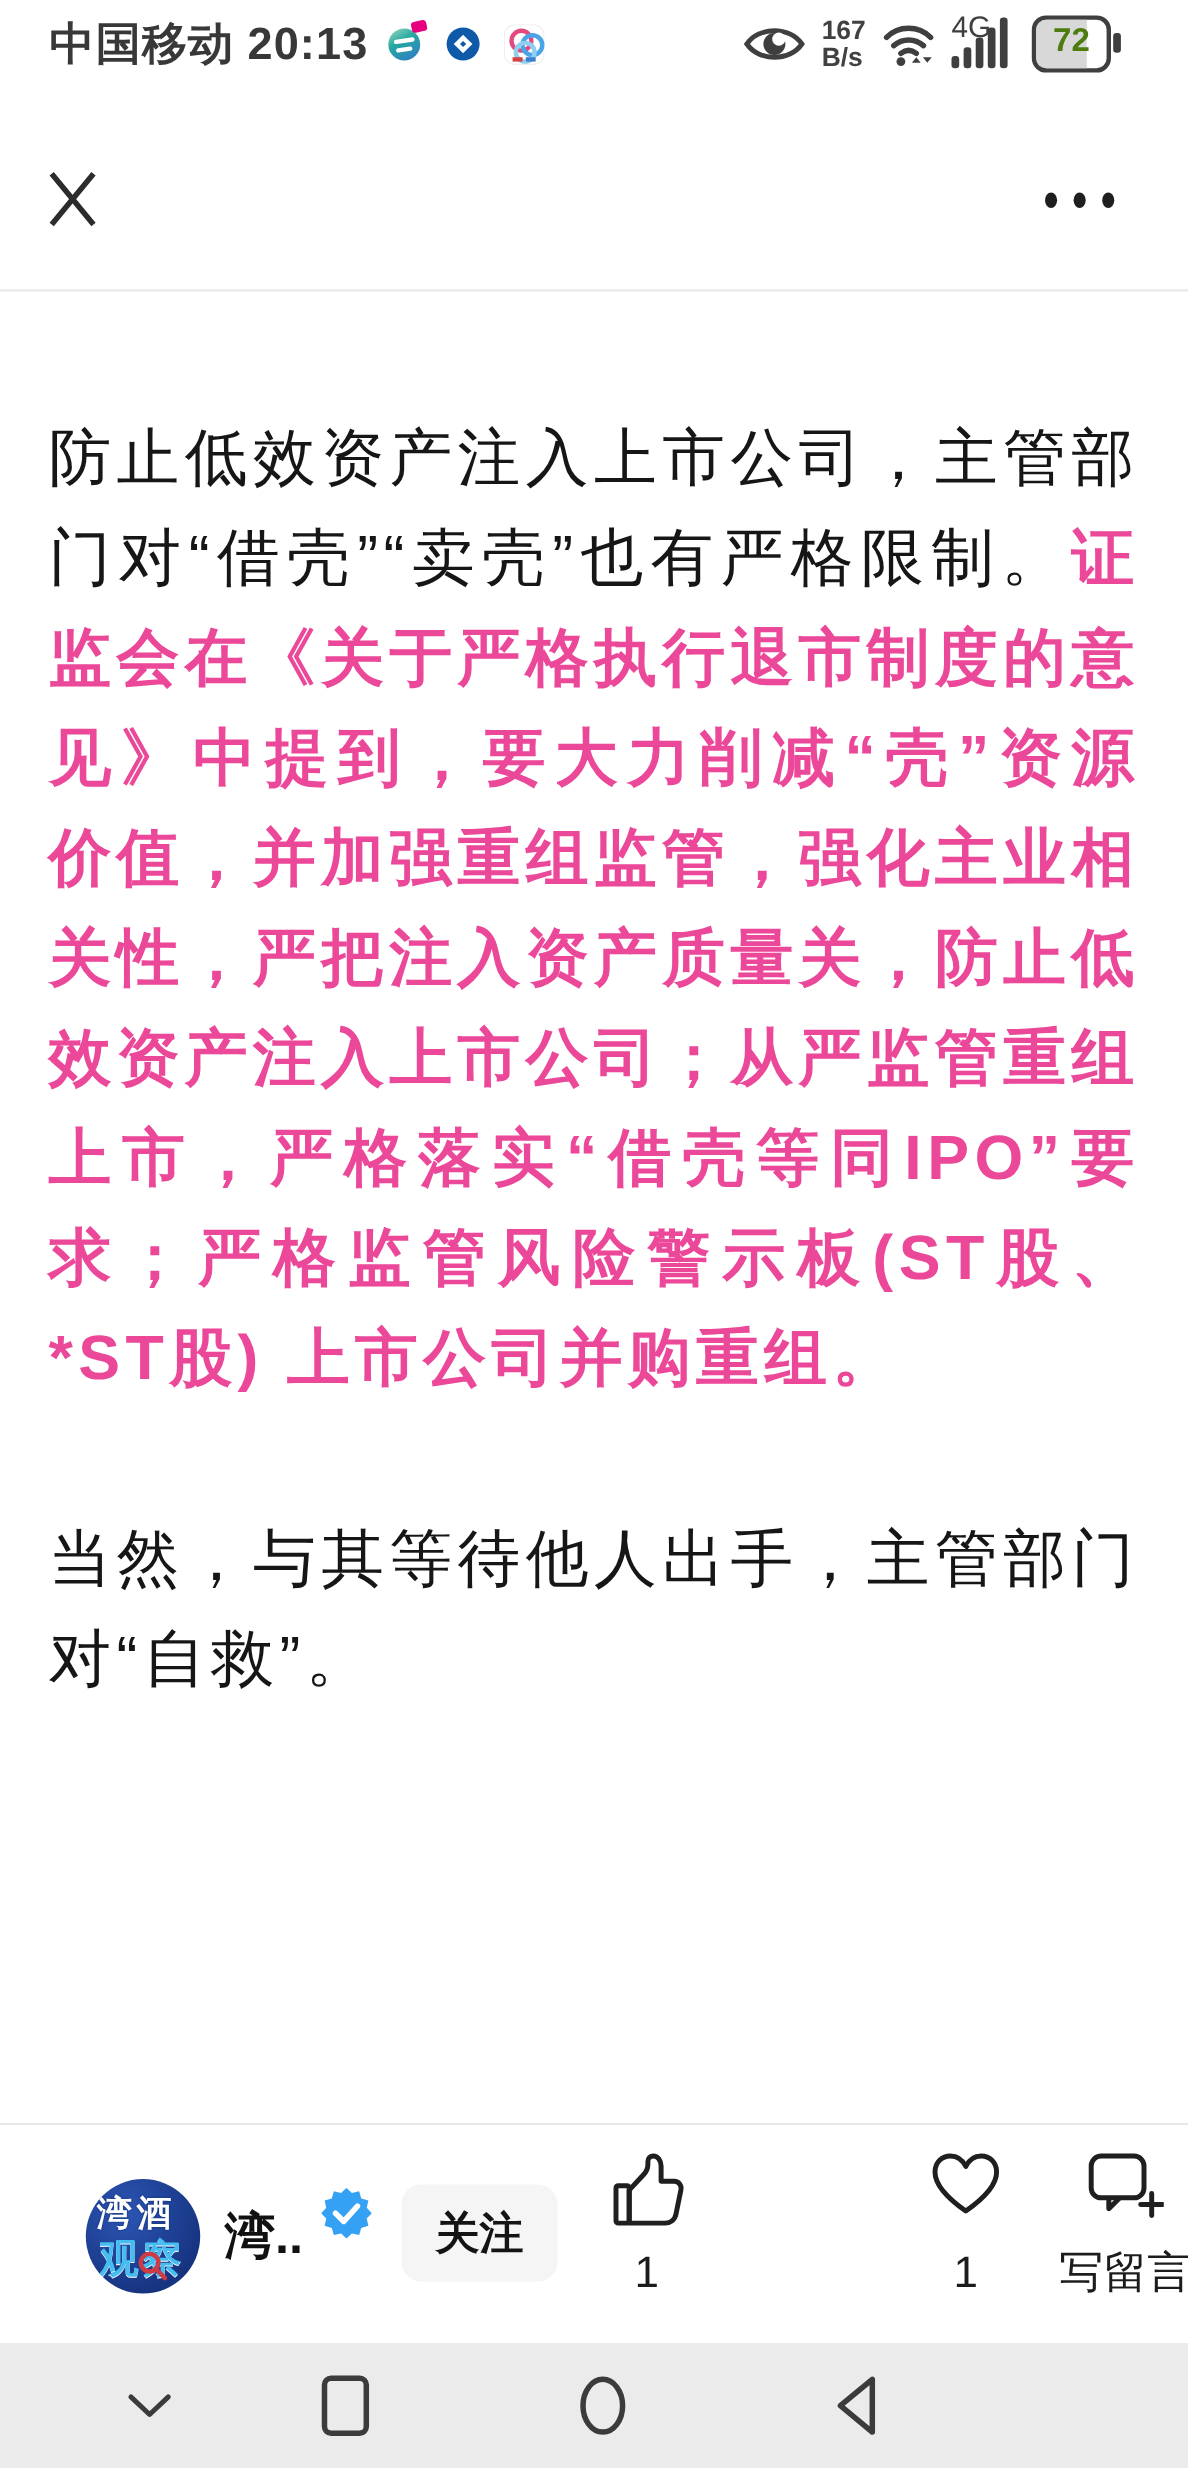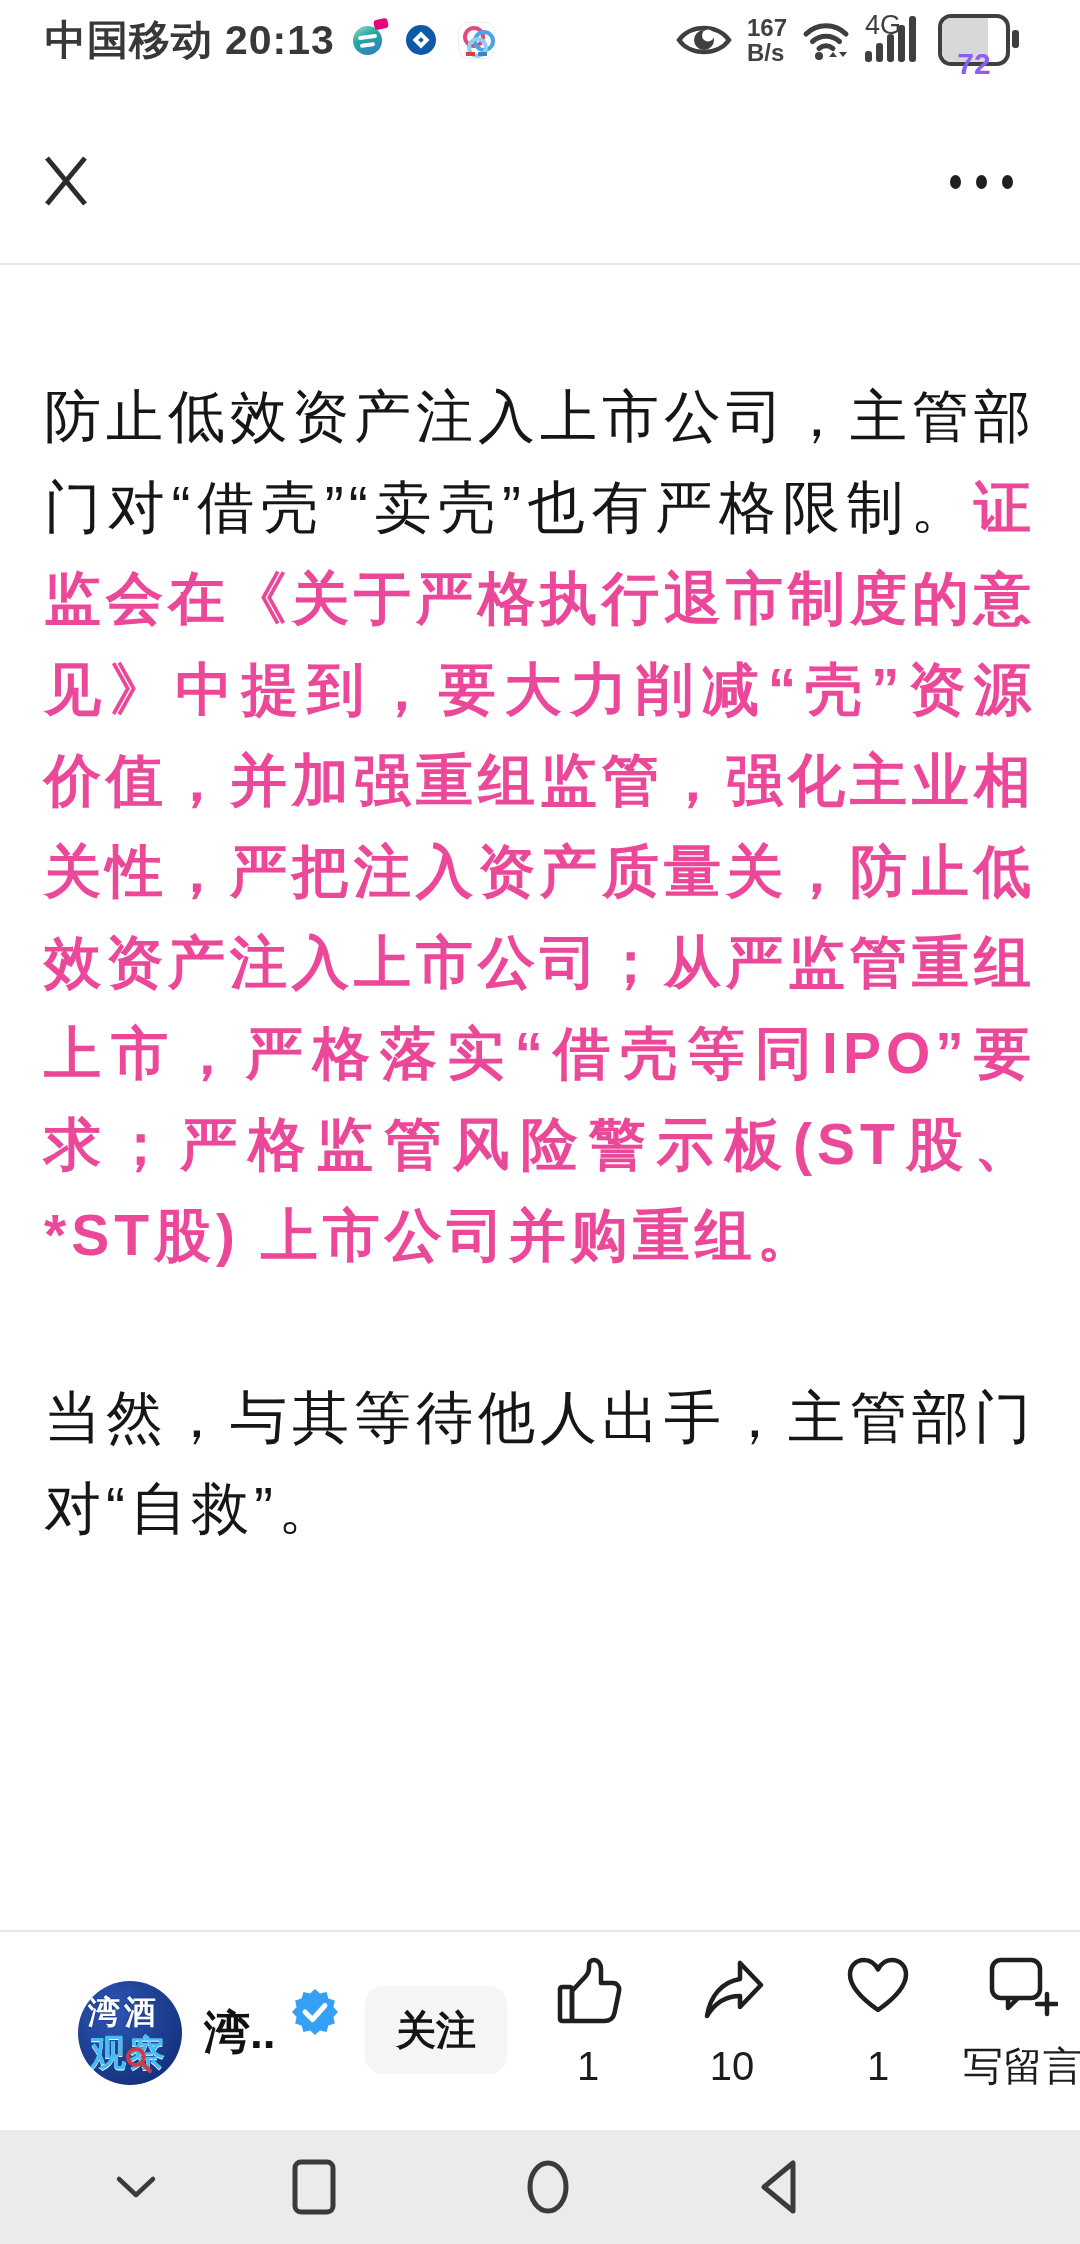--- a/index.html
+++ b/index.html
@@ -27,21 +27,21 @@
   .bar-red{position:absolute;left:8px;bottom:3px;width:9px;height:4px;background:#d9413f;}
   .bar-blue{position:absolute;left:20px;bottom:3px;width:9px;height:4px;background:#3f7fd0;}
   .sb-right{position:absolute;right:58px;top:0;height:80px;display:flex;align-items:center;gap:15px;}
   .speed{display:flex;flex-direction:column;align-items:flex-start;line-height:25px;font-size:24px;font-weight:600;color:#414141;}
   .net4g{position:relative;width:58px;height:56px;}
   .net4g .lbl{position:absolute;left:0;top:-2px;font-size:27px;font-weight:400;color:#3f3f3f;}
   .bars{position:absolute;left:0;bottom:6px;width:58px;height:46px;}
   .bars i{position:absolute;bottom:0;width:7px;border-radius:3px;background:#3f3f3f;}
   .battery{position:relative;width:64px;height:44px;border:4px solid #3f3f3f;border-radius:13px;background:#fff;}
   .battery .fill{position:absolute;left:0;top:0;bottom:0;width:72%;background:#d8d8d8;border-radius:9px 0 0 9px;}
-  .battery .pct{position:absolute;left:0;right:0;top:2px;text-align:center;font-size:30px;font-weight:700;color:#8b5cf6;margin-top:27px;}
+  .battery .pct{position:absolute;left:0;right:0;top:2px;text-align:center;font-size:30px;font-weight:700;color:#4d7c0f;}
   .battery .nub{position:absolute;right:-13px;top:12px;width:7px;height:18px;background:#3f3f3f;border-radius:3px;}
 
   
   .btn-close{left:40px;top:153px;width:56px;height:60px;}
   .btn-more{left:936px;top:160px;width:90px;height:44px;display:flex;align-items:center;gap:15px;justify-content:center;}
   .dot{width:11px;height:14px;border-radius:50%;background:#1f1f1f;}
   .divider{left:0;width:1080px;height:2px;background:#e8e8e8;}
 
   
   .article{left:44px;top:371px;width:992px;font-size:57px;line-height:91px;
@@ -179,28 +179,20 @@
   <div class="action act-like">
     <span class="icobox">
       <svg width="70" height="70" viewBox="0 0 70 70">
         <rect x="7" y="31" width="12" height="34" rx="2" fill="none" stroke="#1f1f1f" stroke-width="4.5"></rect>
         <path d="M19 35 L32 21 C34.5 18.5 36 15 36 11.5 L36 9 C36 6 38 4 41 4 C45 4 48 8 48 13 L48 27 L60 27 C64 27 67 31 66 35 L61.5 57 C60.5 62 56.5 65 51.5 65 L19 65 Z" fill="none" stroke="#1f1f1f" stroke-width="4.5" stroke-linejoin="round"></path>
       </svg>
     </span>
     <span class="cnt">1</span>
   </div>
 
-  <div class="action act-share">
-    <span class="icobox">
-      <svg width="68" height="68" viewBox="0 0 68 68">
-        <path d="M42 23 C24 26 12 40 9 60 C18 45 29 40 42 40 L42 51 L63 29 L42 7 Z" fill="none" stroke="#1f1f1f" stroke-width="4.5" stroke-linejoin="round"></path>
-      </svg>
-    </span>
-    <span class="cnt">10</span>
-  </div>
 
   <div class="action act-fav">
     <span class="icobox">
       <svg width="66" height="62" viewBox="0 0 66 62">
         <path d="M33 54 C13 40 5 29 5 18.5 C5 9.5 11.5 4 19 4 C25 4 30 7.5 33 13.5 C36 7.5 41 4 47 4 C54.5 4 61 9.5 61 18.5 C61 29 53 40 33 54 Z" fill="none" stroke="#1f1f1f" stroke-width="4.5" stroke-linejoin="round"></path>
       </svg>
     </span>
     <span class="cnt">1</span>
   </div>
 

